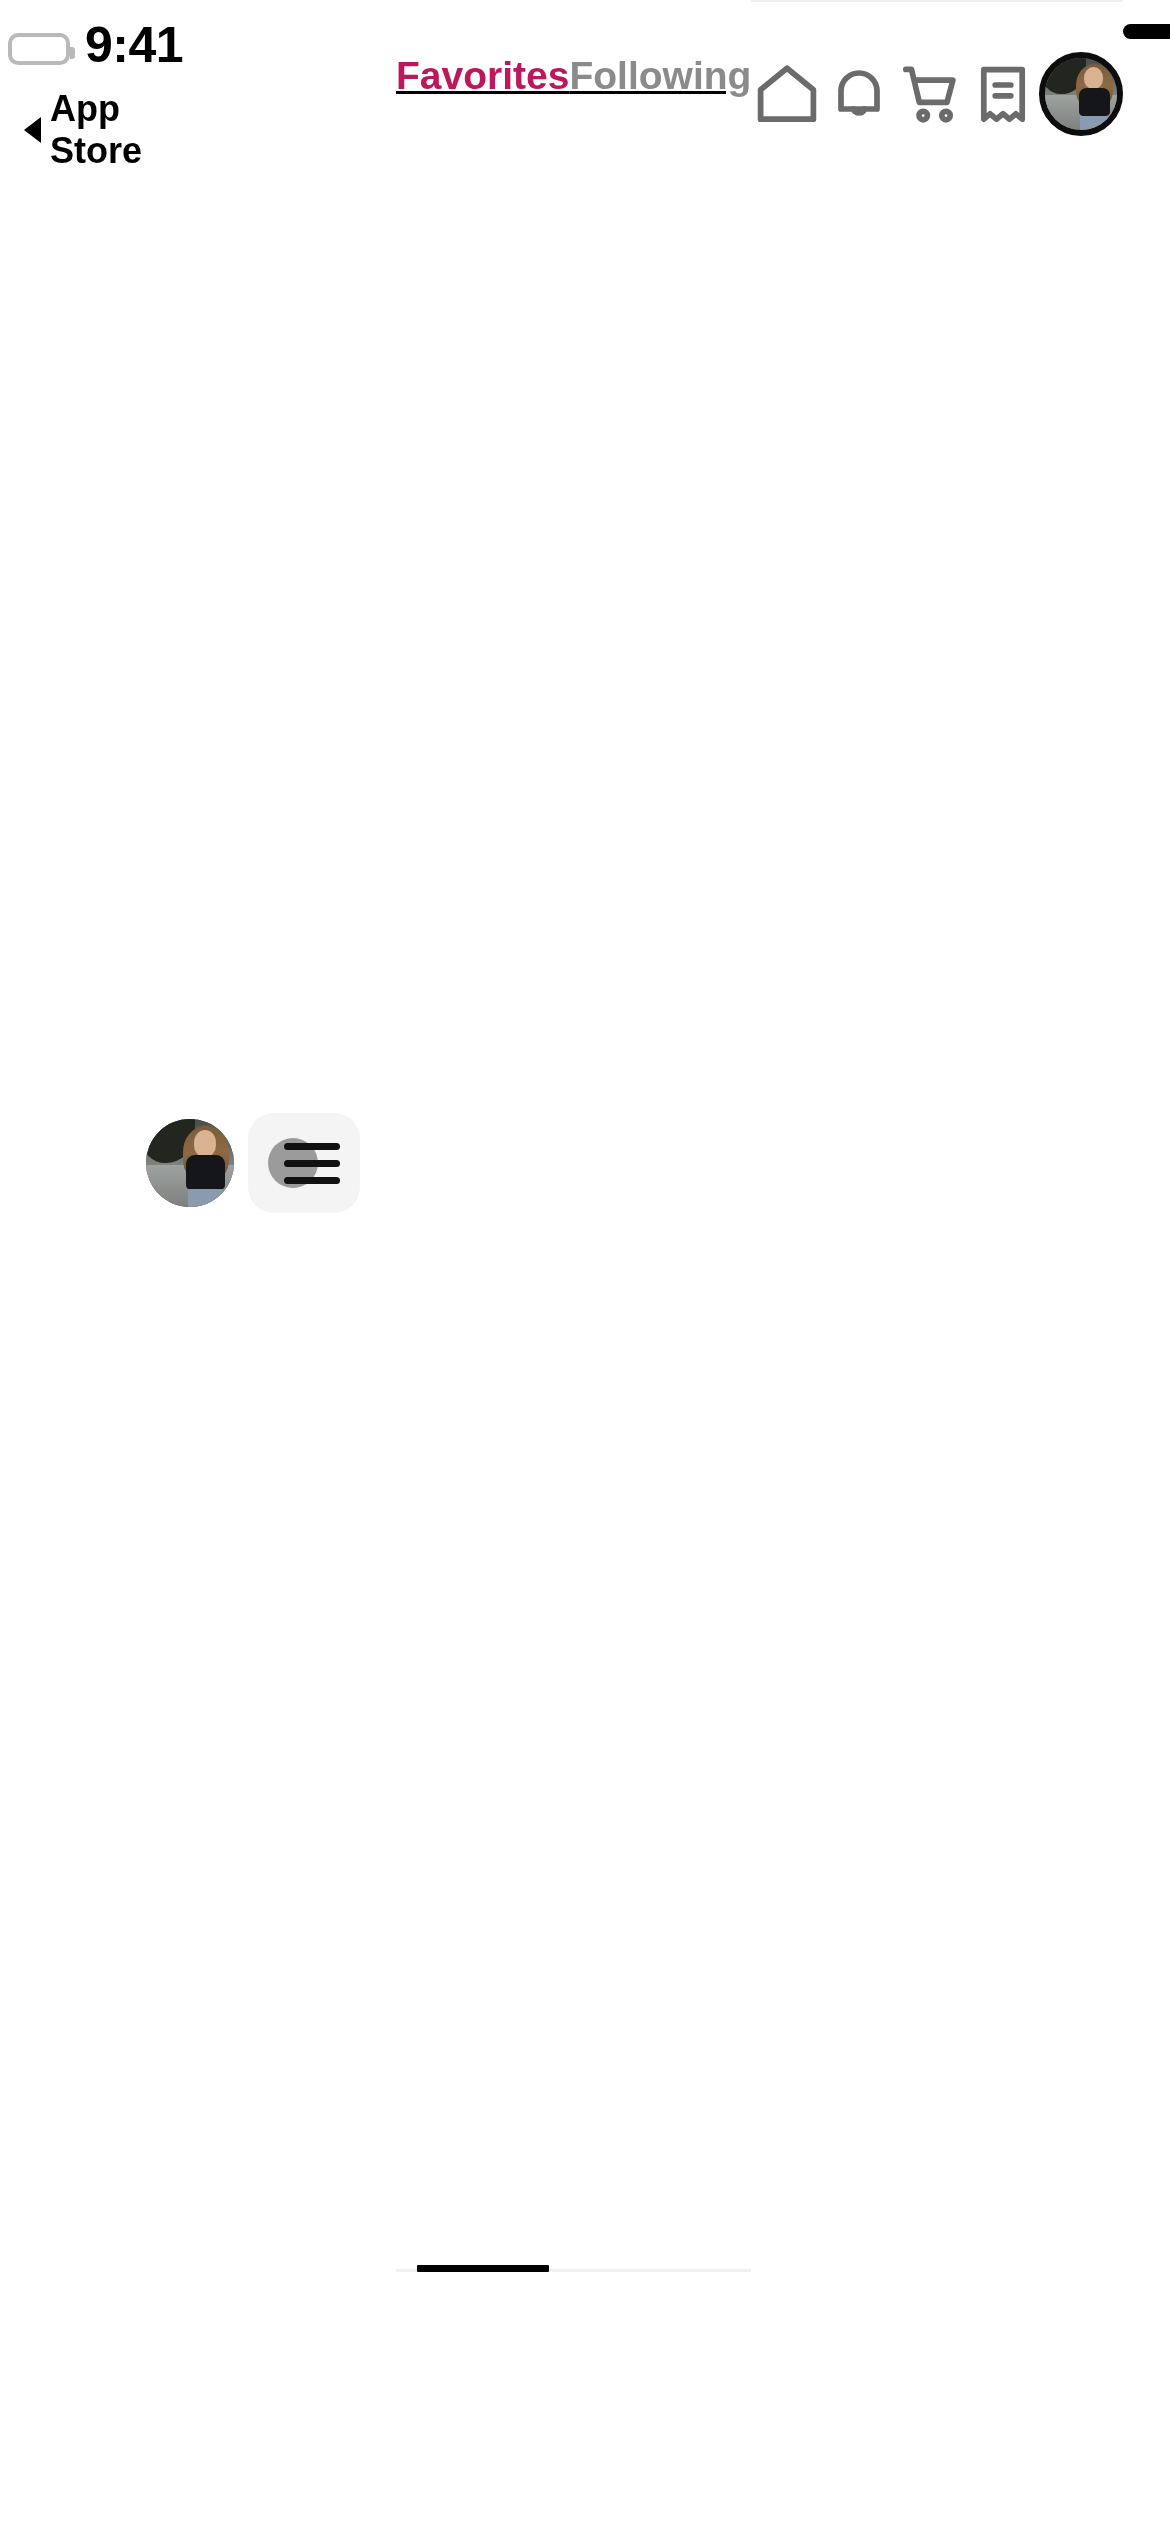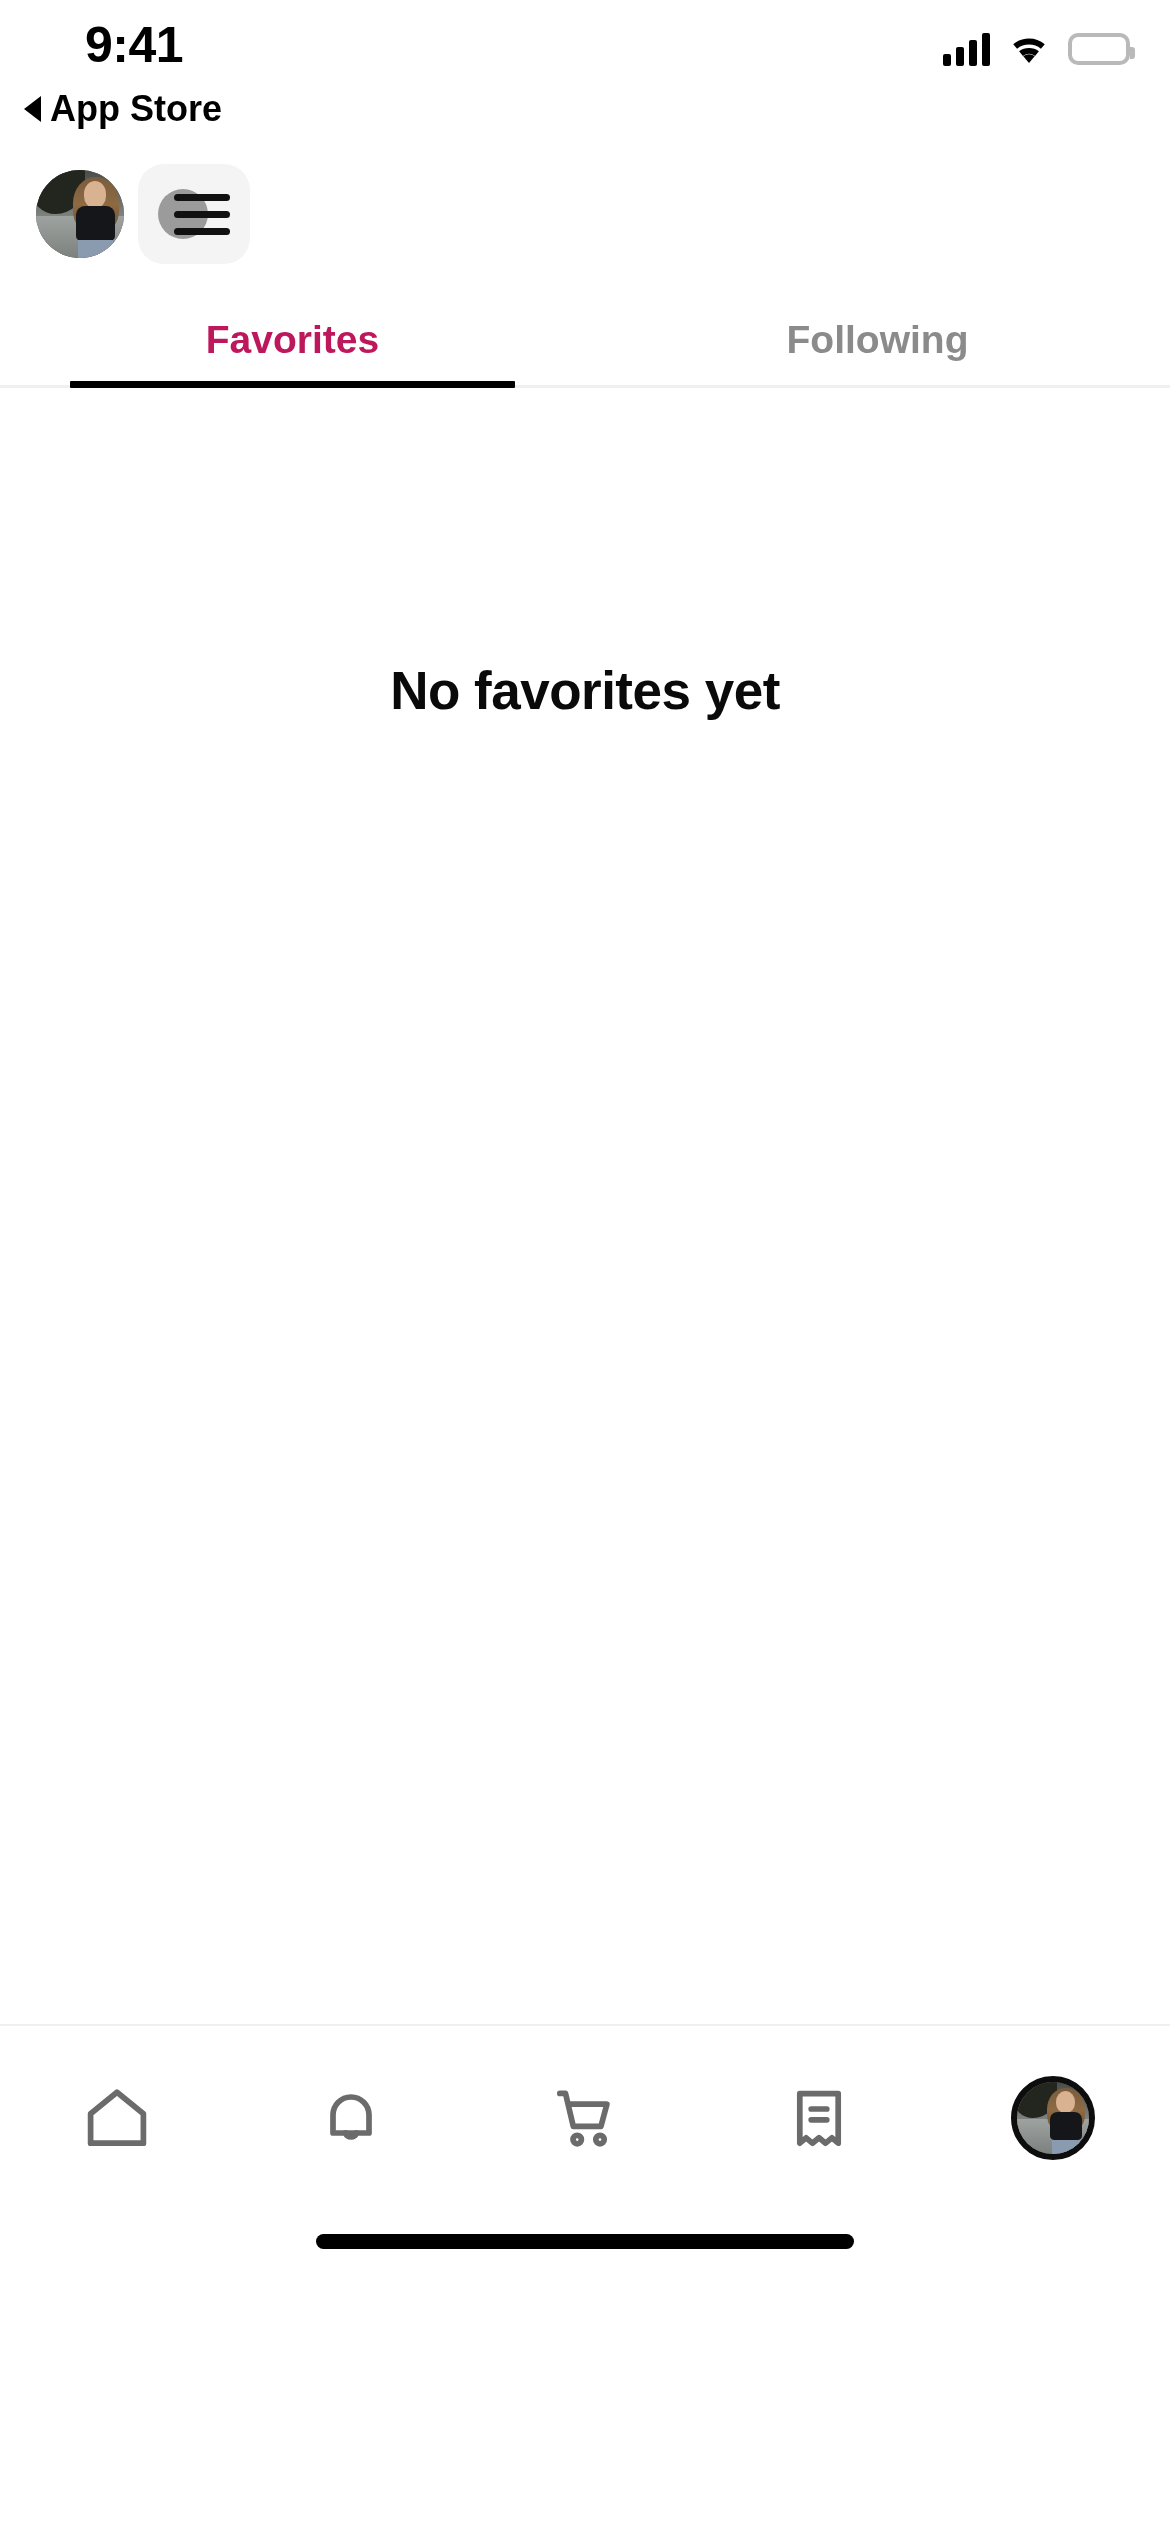--- a/index.html
+++ b/index.html
@@ -3,21 +3,21 @@
 <meta charset="utf-8">
 <style>
   * { margin:0; padding:0; box-sizing:border-box; }
   html, body {
     width:1170px; height:2532px;
     background:#ffffff;
     font-family:"Liberation Sans", sans-serif;
     -webkit-font-smoothing:antialiased;
     overflow:hidden;
   }
-  .phone { position:relative; width:1170px; height:2272px; background:#fff; display:flex; flex-direction:column; }
+  .phone { position:relative; width:1170px; height:2272px; background:#fff; display:flex; flex-direction:row;text-decoration:underline; }
 
   
   .statusbar { position:relative; height:110px; flex:0 0 110px; }
   .sb-time {
     position:absolute; left:85px; top:16px;
     font-size:50px; font-weight:700; color:#000;
     letter-spacing:-0.5px;
   }
   .sb-right { position:absolute; right:40px; top:32px; display:flex; align-items:center; gap:17px; }
   .sig { display:flex; align-items:flex-end; gap:5px; height:34px; }
@@ -184,21 +184,20 @@
     <div class="tab active">
       <span>Favorites</span>
     </div>
     <div class="tab">
       <span>Following</span>
     </div>
   </div>
 
   <div class="content">
     <div class="empty">
-      <div class="empty-title">No favorites yet</div>
     </div>
   </div>
 
   <div class="tabbar">
     <div class="tabbar-item">
       <svg class="tb-icon" viewBox="0 0 24 24" fill="none" stroke="#6b6b6b" stroke-width="1.9" stroke-linecap="round" stroke-linejoin="round">
         <path d="M3.2 10.6L12 3.4l8.8 7.2V20.4H3.2z"></path>
       </svg>
     </div>
     <div class="tabbar-item">

